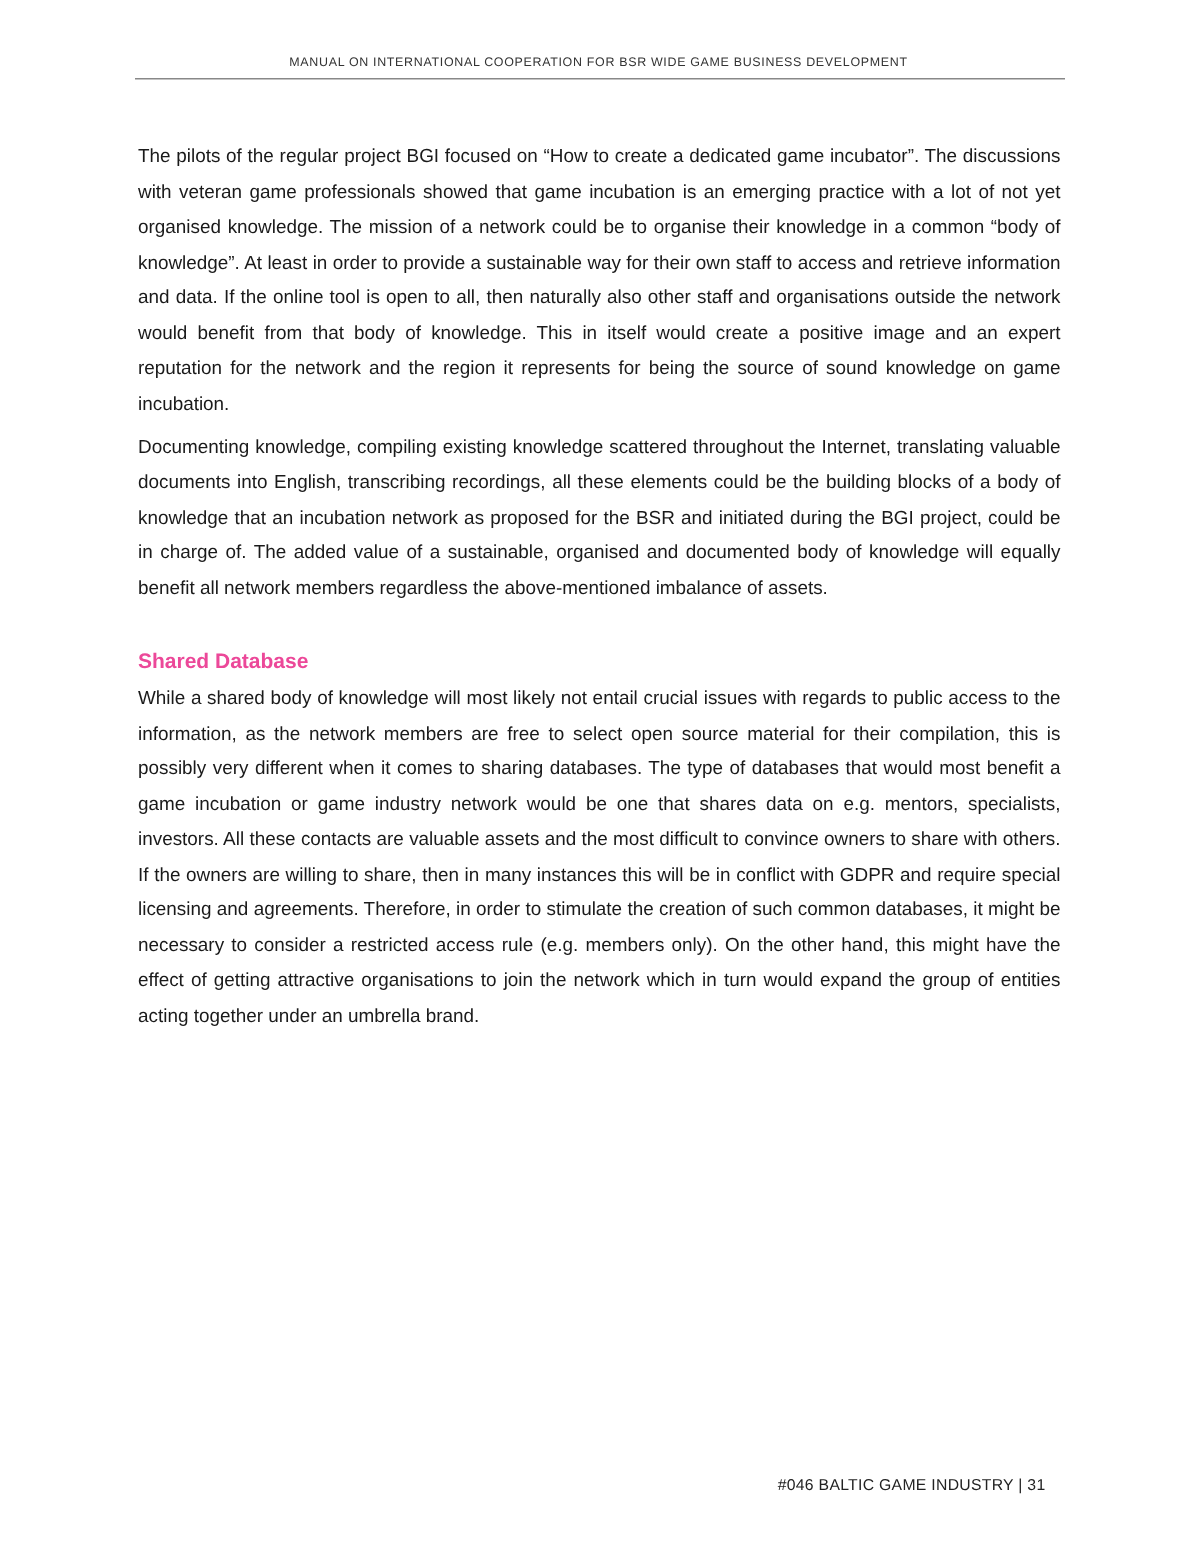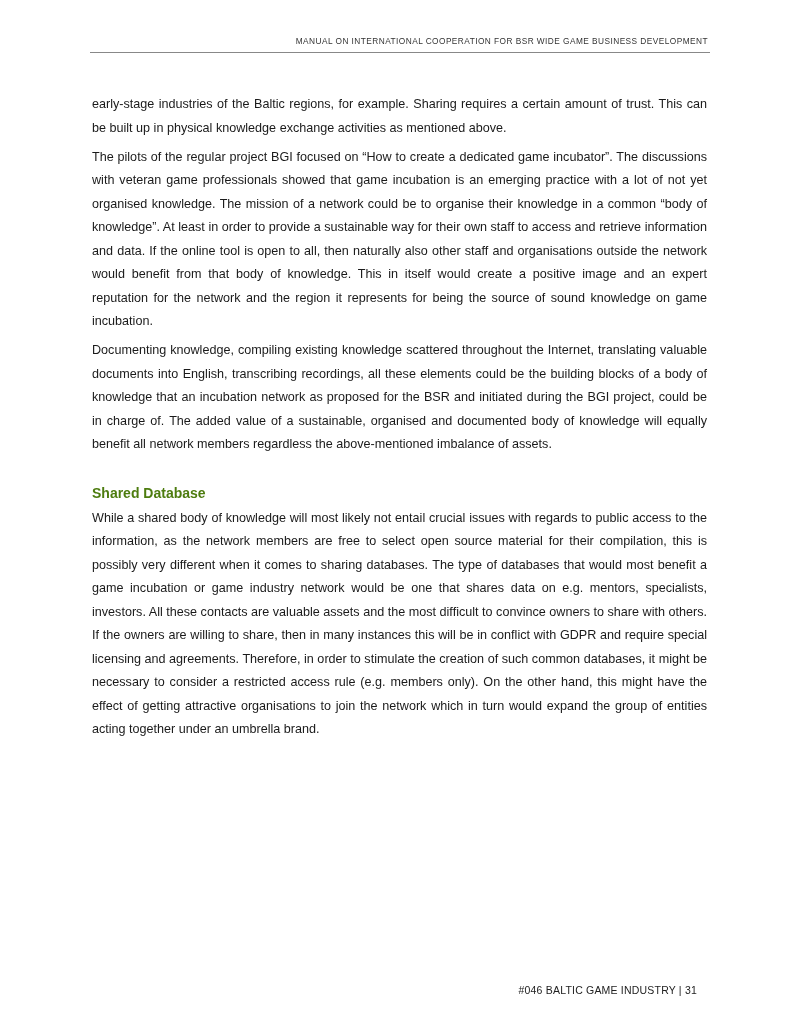--- a/index.html
+++ b/index.html
@@ -1,51 +1,50 @@
 <!DOCTYPE html>
 <html><head>
 <meta charset="utf-8">
 <style>
   html, body { margin: 0; padding: 0; background: #ffffff; }
   body { width: 800px; height: 1035px; position: relative; overflow: hidden; }
   .page { position: absolute; left: 0; top: 0; width: 800px; height: 1035px; background: #fff; }
   .header {
     position: absolute; left: 90px; top: 36px; width: 618px;
-    text-align: right; font-family: "Liberation Sans", sans-serif;
+    text-align: center; font-family: "Liberation Sans", sans-serif;
     font-size: 8.3px; letter-spacing: 0.45px; color: #333;
   }
   .header-rule {
     position: absolute; left: 90px; top: 52px; width: 620px; height: 1px;
     background: #888;
   }
   .body {
     position: absolute; left: 92px; top: 93px; width: 615px;
     font-family: "Liberation Sans", sans-serif; font-size: 12.6px;
     line-height: 23.5px; color: #1a1a1a; text-align: justify;
   }
   .body p { margin: 0 0 5.5px 0; }
   .body h2 {
     font-family: "Liberation Sans", sans-serif; font-size: 14px;
-    font-weight: bold; color: #4d7c0f; margin: 26px 0 4px 0; line-height: 20px;
+    font-weight: bold; color: #ec4899; margin: 26px 0 4px 0; line-height: 20px;
   }
   .footer {
     position: absolute; right: 103px; top: 984px;
     font-family: "Liberation Sans", sans-serif; font-size: 10.5px;
     color: #222; letter-spacing: 0.2px;
   }
 </style>
 </head>
 <body>
 
 <div class="page">
   <div class="header">MANUAL ON INTERNATIONAL COOPERATION FOR BSR WIDE GAME BUSINESS DEVELOPMENT</div>
   <div class="header-rule"></div>
 
   <div class="body">
-    <p>early-stage industries of the Baltic regions, for example. Sharing requires a certain amount of trust. This can be built up in physical knowledge exchange activities as mentioned above.</p>
     <p>The pilots of the regular project BGI focused on “How to create a dedicated game incubator”. The discussions with veteran game professionals showed that game incubation is an emerging practice with a lot of not yet organised knowledge. The mission of a network could be to organise their knowledge in a common “body of knowledge”. At least in order to provide a sustainable way for their own staff to access and retrieve information and data. If the online tool is open to all, then naturally also other staff and organisations outside the network would benefit from that body of knowledge. This in itself would create a positive image and an expert reputation for the network and the region it represents for being the source of sound knowledge on game incubation.</p>
     <p>Documenting knowledge, compiling existing knowledge scattered throughout the Internet, translating valuable documents into English, transcribing recordings, all these elements could be the building blocks of a body of knowledge that an incubation network as proposed for the BSR and initiated during the BGI project, could be in charge of. The added value of a sustainable, organised and documented body of knowledge will equally benefit all network members regardless the above-mentioned imbalance of assets.</p>
     <h2>Shared Database</h2>
     <p>While a shared body of knowledge will most likely not entail crucial issues with regards to public access to the information, as the network members are free to select open source material for their compilation, this is possibly very different when it comes to sharing databases. The type of databases that would most benefit a game incubation or game industry network would be one that shares data on e.g. mentors, specialists, investors. All these contacts are valuable assets and the most difficult to convince owners to share with others. If the owners are willing to share, then in many instances this will be in conflict with GDPR and require special licensing and agreements. Therefore, in order to stimulate the creation of such common databases, it might be necessary to consider a restricted access rule (e.g. members only). On the other hand, this might have the effect of getting attractive organisations to join the network which in turn would expand the group of entities acting together under an umbrella brand.</p>
   </div>
 
   <div class="footer">#046 BALTIC GAME INDUSTRY | 31</div>
 </div>
 
 </body></html>

